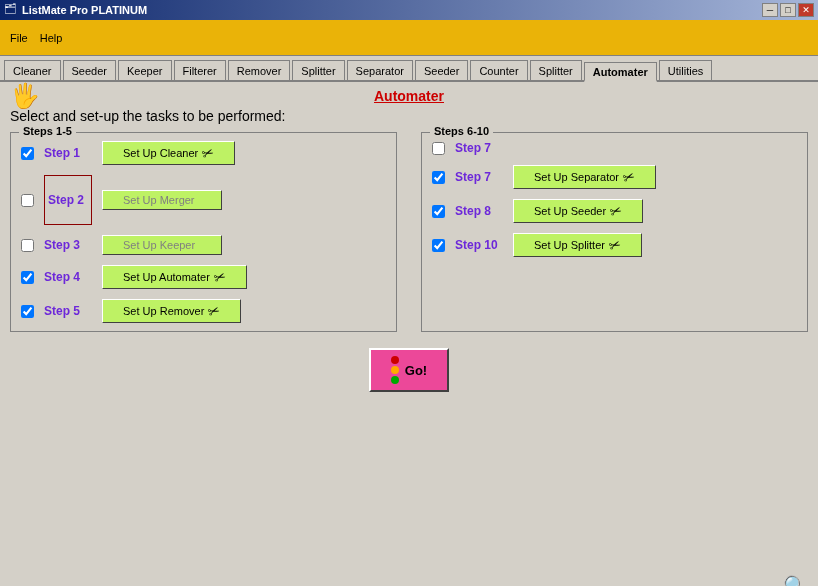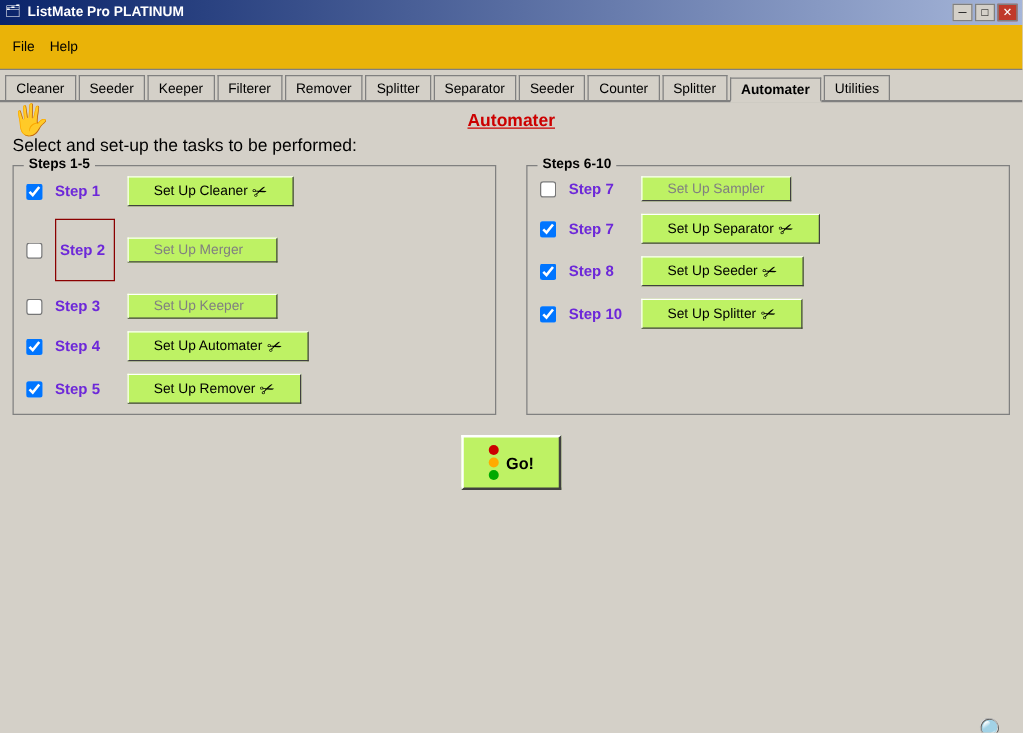--- a/index.html
+++ b/index.html
@@ -210,21 +210,21 @@
 
     
     .go-row {
       display: flex;
       justify-content: center;
       align-items: center;
       margin-top: 10px;
       padding: 6px;
     }
     .go-button {
-      background: #bef264;
+      background: #ec4899;
       border: 2px solid #808080;
       border-top-color: #ffffff;
       border-left-color: #ffffff;
       border-right-color: #404040;
       border-bottom-color: #404040;
       padding: 6px 20px;
       font-size: 13px;
       font-weight: bold;
       cursor: pointer;
       display: flex;
@@ -354,23 +354,20 @@
         </div>
 
       </div>
 
       <div class="group-box">
         <div class="group-box-title">Steps 6-10</div>
 
         <div class="step-row">
           <input type="checkbox" class="step-checkbox" style="">
           <span class="step-label">Step 7</span>
-          <button class="step-button disabled" disabled="">
-            <span>Set Up Sampler</span>
-          </button>
         </div>
 
         <div class="step-row">
           <input type="checkbox" class="step-checkbox" checked="" style="">
           <span class="step-label">Step 7</span>
           <button class="step-button">
             <span>Set Up Separator</span>
             <span class="scissors-icon">✂</span>
           </button>
         </div>

